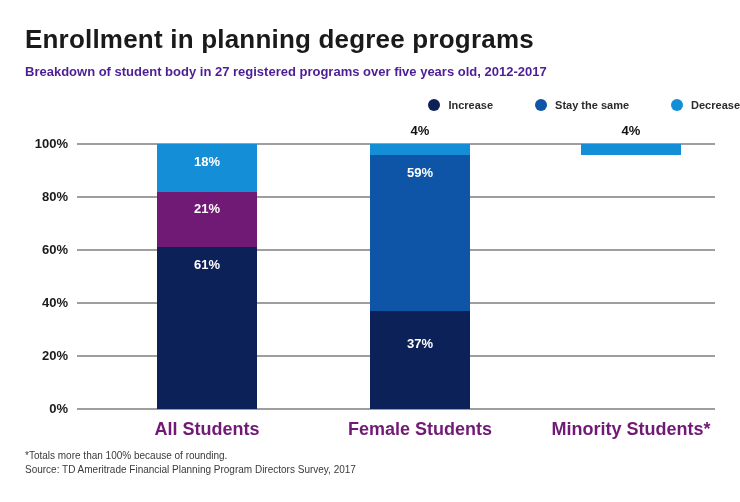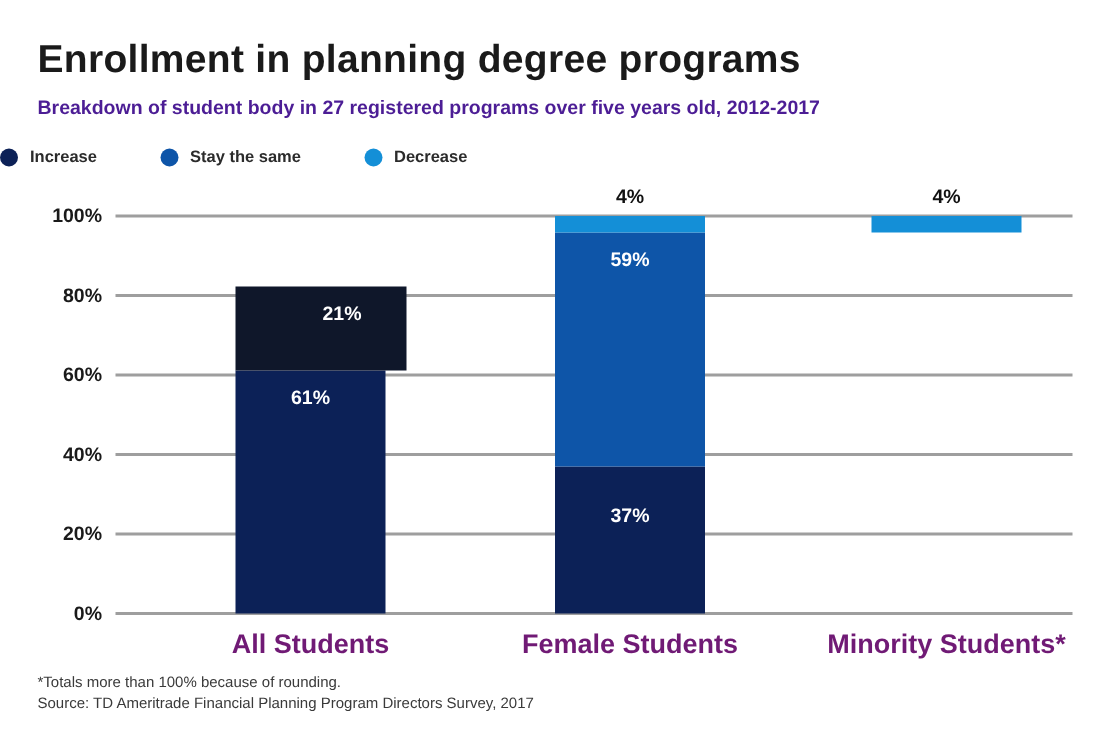--- a/index.html
+++ b/index.html
@@ -10,21 +10,21 @@
   .title{
     position:absolute;left:25px;top:24px;width:690px;
     font-size:26px;font-weight:800;letter-spacing:.2px;color:#1a1a1a;
   }
   .subtitle{
     position:absolute;left:25px;top:64px;width:700px;
     font-size:13px;font-weight:700;color:#4c1d95;
   }
   .legend{
     position:absolute;left:0;top:96px;width:740px;height:18px;
-    display:flex;justify-content:flex-start;align-items:center;gap:42px;
+    display:flex;justify-content:flex-end;align-items:center;gap:42px;
   }
   .legend-item{display:flex;align-items:center;gap:8px;}
   .legend-dot{width:12px;height:12px;border-radius:50%;}
   .legend-label{font-size:11px;font-weight:600;color:#2b2b2b;}
   #plot{
     position:absolute;left:77px;top:144px;width:638px;height:265px;
   }
   .gridline{position:absolute;left:0;width:638px;height:2px;}
   .ytick{
     position:absolute;left:8px;width:60px;text-align:right;
@@ -74,22 +74,25 @@
   <div id="plot">
       <div class="gridline" style="top: 264px; background: rgb(158, 158, 158);"></div>
       <div class="gridline" style="top: 211px; background: rgb(158, 158, 158);"></div>
       <div class="gridline" style="top: 158px; background: rgb(158, 158, 158);"></div>
       <div class="gridline" style="top: 105px; background: rgb(158, 158, 158);"></div>
       <div class="gridline" style="top: 52px; background: rgb(158, 158, 158);"></div>
       <div class="gridline" style="top: -1px; background: rgb(158, 158, 158);"></div>
       <div class="bar-seg" style="left: 80px; bottom: 0px; width: 100px; height: 161.65px; background: rgb(12, 33, 87);">
         <div class="seg-label" style="top: 10px;">61%</div>
       </div>
-      <div class="bar-seg" style="left: 80px; bottom: 161.65px; width: 100px; height: 56px; background: #0f172a; padding-left: 14px;">
+      <div class="bar-seg" style="left: 80px; bottom: 161.65px; width: 100px; height: 56px; background: #701a75;">
         <div class="seg-label" style="top: 10px;">21%</div>
+      </div>
+      <div class="bar-seg" style="left: 80px; bottom: 217.3px; width: 100px; height: 47.7px; background: rgb(20, 143, 215);">
+        <div class="seg-label" style="top: 10px;">18%</div>
       </div>
       <div class="cat-label" style="left: 20px; top: 275px;">All Students</div>
       <div class="bar-seg" style="left: 293px; bottom: 0px; width: 100px; height: 98.05px; background: rgb(12, 33, 87);">
         <div class="seg-label" style="top: 25px;">37%</div>
       </div>
       <div class="bar-seg" style="left: 293px; bottom: 98.05px; width: 100px; height: 156.35px; background: rgb(14, 85, 168);">
         <div class="seg-label" style="top: 10px;">59%</div>
       </div>
       <div class="bar-seg" style="left: 293px; bottom: 254.4px; width: 100px; height: 10.6px; background: rgb(20, 143, 215);"></div>
       <div class="out-label" style="left: 293px; top: -21px;">4%</div>

